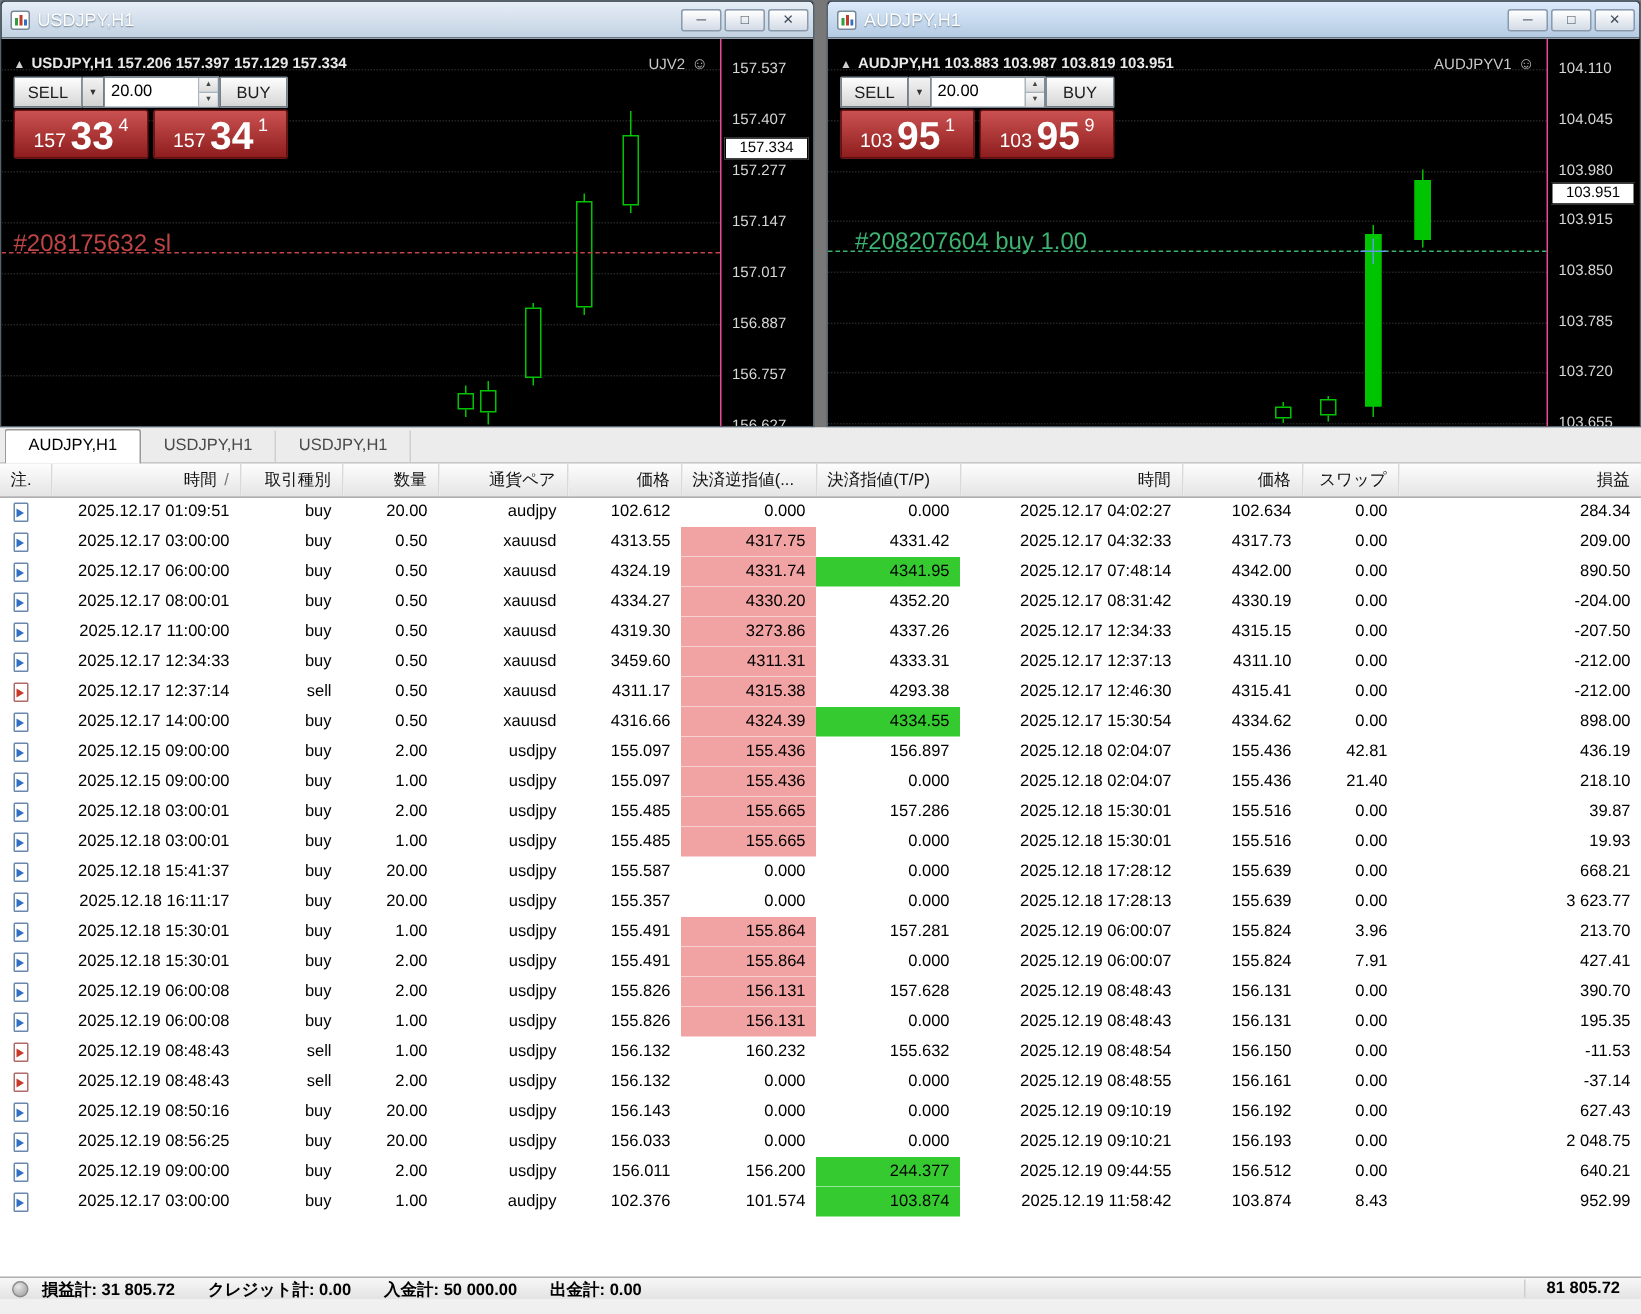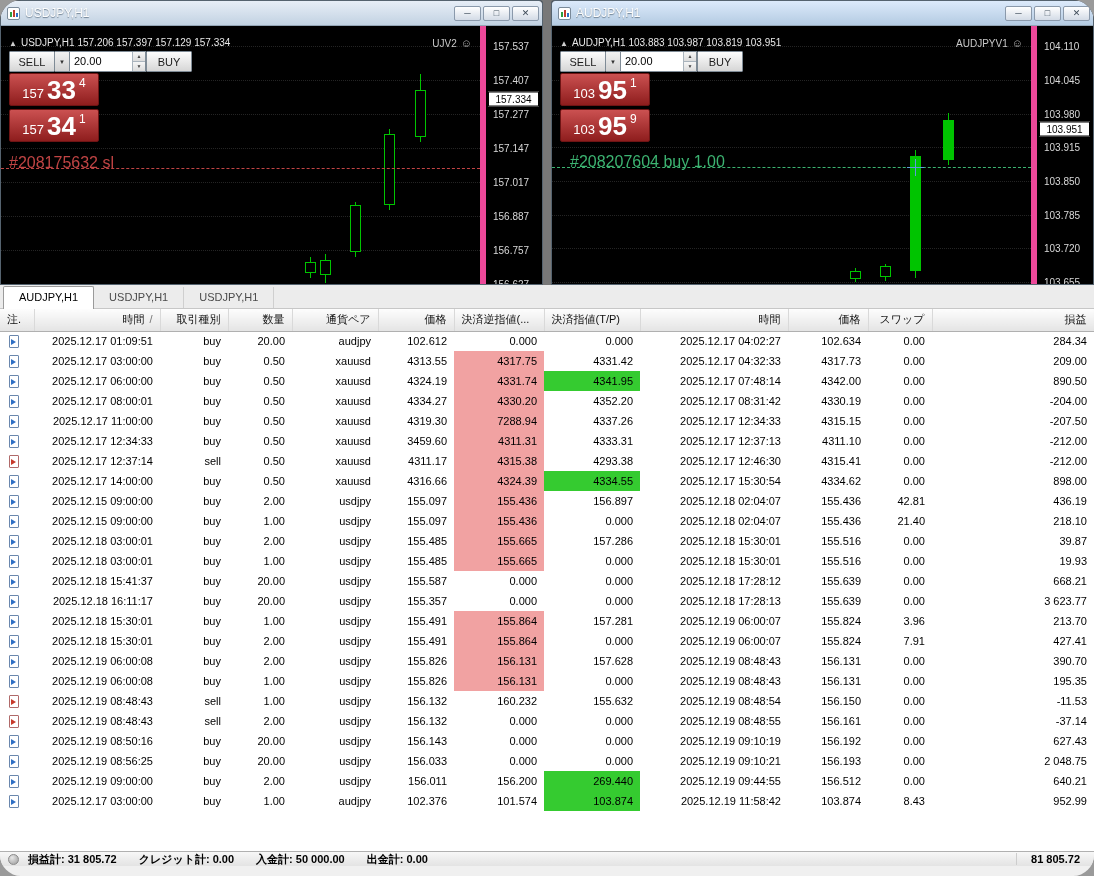--- a/index.html
+++ b/index.html
@@ -1,57 +1,57 @@
 <!DOCTYPE html>
 <html><head>
 <meta charset="utf-8">
 <style>
   * { box-sizing: border-box; }
   html,body { margin:0; padding:0; background:#9a9a9a; }
   body { font-family:"Liberation Sans","DejaVu Sans",sans-serif; font-size:11px; color:#000; }
-  .app { position:relative; width:1094px; height:876px; background:#f0f0f0; overflow:hidden;border-radius:21px; }
+  .app { position:relative; width:1094px; height:876px; background:#f0f0f0; overflow:hidden; }
 
   
   .charts-row { position:relative; width:1094px; height:285px; background:#787878; }
   .chart-window { position:absolute; top:0; height:285px; border:1px solid #55636f; background:#000; border-radius:3px 3px 0 0; }
   #winL { left:0; width:543px; }
   #winR { left:551px; width:543px; }
   .titlebar { height:25px; display:flex; align-items:center; gap:5px; padding:0 3px 0 6px;
     background:linear-gradient(#e7eef7,#c2d2e2); border-bottom:1px solid #93a5b5; border-radius:3px 3px 0 0; }
   #winR .titlebar { background:linear-gradient(#dceafb,#b4cbe2); }
   .titlebar .title { flex:1; font-size:12px; color:#fdfdfd; text-shadow:0 1px 1px #6e8193; white-space:nowrap; overflow:hidden; }
   .win-icon { width:13px; height:13px; background:#fff; border:1px solid #7a8a9a; border-radius:2px; display:inline-flex; align-items:center; justify-content:center; }
   .winbtns { display:flex; gap:2px; }
   .win-btn { width:27px; height:15px; background:linear-gradient(#ffffff,#d3dbe6); border:1px solid #8a99ab; border-radius:2px;
     font-size:9px; line-height:13px; text-align:center; color:#3c4a58; cursor:default; }
   .chart-area { position:relative; width:100%; height:258px; background:#000; overflow:hidden; }
   .plot { position:absolute; left:0; top:0; right:62px; bottom:0; }
-  .axis { position:absolute; right:0; top:0; width:62px; bottom:0; border-left:6px solid #ec4899; color:#d8d8d8; font-size:10px; }
+  .axis { position:absolute; right:0; top:0; width:62px; bottom:0; border-left:1px solid #ec4899; color:#d8d8d8; font-size:10px; }
   .axis-label { position:absolute; left:7px; transform:translateY(-50%); white-space:nowrap; }
   .current-price { position:absolute; left:2px; right:3px; background:#fff; color:#000; border:1px solid #000;
     text-align:center; font-size:10px; line-height:13px; transform:translateY(-50%); }
   .grid-line { position:absolute; left:0; right:0; border-top:1px dotted #242424; }
-  .ohlc { position:absolute; left:8px; top:11px; color:#e8e8e8; font-size:10px; z-index:5; white-space:nowrap; }
+  .ohlc { position:absolute; left:8px; top:11px; color:#e8e8e8; font-size:10px; z-index:5; white-space:nowrap;font-weight:bold; }
   .ohlc .sym-arrow { color:#cfcfcf; font-size:8px; margin-right:4px; }
   .ind-label { position:absolute; right:70px; top:11px; color:#c9c9c9; font-size:10px; z-index:5; }
   .ind-label .smiley { margin-left:4px; color:#b5b5b5; font-size:11px; }
 
   
   .trade-panel { position:absolute; left:8px; top:25px; z-index:6; width:183px; }
   .prow { display:flex; height:21px; align-items:stretch; }
   .tbtn { width:46px; background:linear-gradient(#fdfdfd,#d6d6d6); border:1px solid #7f8b96; font-size:11px; color:#1c1c1c;
     font-family:inherit; padding:0; border-radius:1px; }
   .caret-btn { width:15px; background:linear-gradient(#f2f2f2,#d2d2d2); border:1px solid #7f8b96; border-left:none;
     font-size:6px; color:#333; display:flex; align-items:center; justify-content:center; }
   .vol { flex:1; display:flex; background:#fff; border:1px solid #7f8b96; border-left:none; }
   .vol .vval { flex:1; padding:3px 4px 0 4px; text-align:left; font-size:11px; }
   .spin { width:13px; display:flex; flex-direction:column; border-left:1px solid #aab4bd; }
   .spin .sp { flex:1; font-size:5px; line-height:9px; text-align:center; color:#444; background:linear-gradient(#f6f6f6,#dcdcdc); }
   .spin .sp + .sp { border-top:1px solid #aab4bd; }
-  .prow2 { display:flex; gap:3px; margin-top:1px;flex-direction:column; }
+  .prow2 { display:flex; gap:3px; margin-top:1px; }
   .quote { width:90px; height:33px; display:flex; align-items:flex-end; justify-content:center; gap:3px; padding:1px 2px;
     background:linear-gradient(#cb5151,#8e1d1d); border:1px solid #6e1414; border-radius:2px; color:#fff; }
   .qpre { font-size:13px; margin-bottom:3px; }
   .qbig { font-size:26px; font-weight:bold; line-height:27px; letter-spacing:0; }
   .qsup { font-size:12px; align-self:flex-start; margin-top:1px; }
 
   
   .wick { position:absolute; width:1px; }
   .body { position:absolute; width:11px; border:1px solid; background:#000; }
   .order-line { position:absolute; left:0; right:0; border-top:1px dashed; }
@@ -366,21 +366,21 @@
             <td>0.00</td>
             <td>-204.00</td>
           </tr>
           <tr>
             <td class="icon-cell"><span class="doc doc-blue"><i></i></span></td>
             <td>2025.12.17 11:00:00</td>
             <td>buy</td>
             <td>0.50</td>
             <td>xauusd</td>
             <td>4319.30</td>
-            <td class="hl-pink">7288.94</td>
+            <td class="hl-pink">3273.86</td>
             <td>4337.26</td>
             <td>2025.12.17 12:34:33</td>
             <td>4315.15</td>
             <td>0.00</td>
             <td>-207.50</td>
           </tr>
           <tr>
             <td class="icon-cell"><span class="doc doc-blue"><i></i></span></td>
             <td>2025.12.17 12:34:33</td>
             <td>buy</td>
@@ -619,21 +619,21 @@
             <td>2 048.75</td>
           </tr>
           <tr>
             <td class="icon-cell"><span class="doc doc-blue"><i></i></span></td>
             <td>2025.12.19 09:00:00</td>
             <td>buy</td>
             <td>2.00</td>
             <td>usdjpy</td>
             <td>156.011</td>
             <td>156.200</td>
-            <td class="hl-green">269.440</td>
+            <td class="hl-green">244.377</td>
             <td>2025.12.19 09:44:55</td>
             <td>156.512</td>
             <td>0.00</td>
             <td>640.21</td>
           </tr>
           <tr>
             <td class="icon-cell"><span class="doc doc-blue"><i></i></span></td>
             <td>2025.12.17 03:00:00</td>
             <td>buy</td>
             <td>1.00</td>

